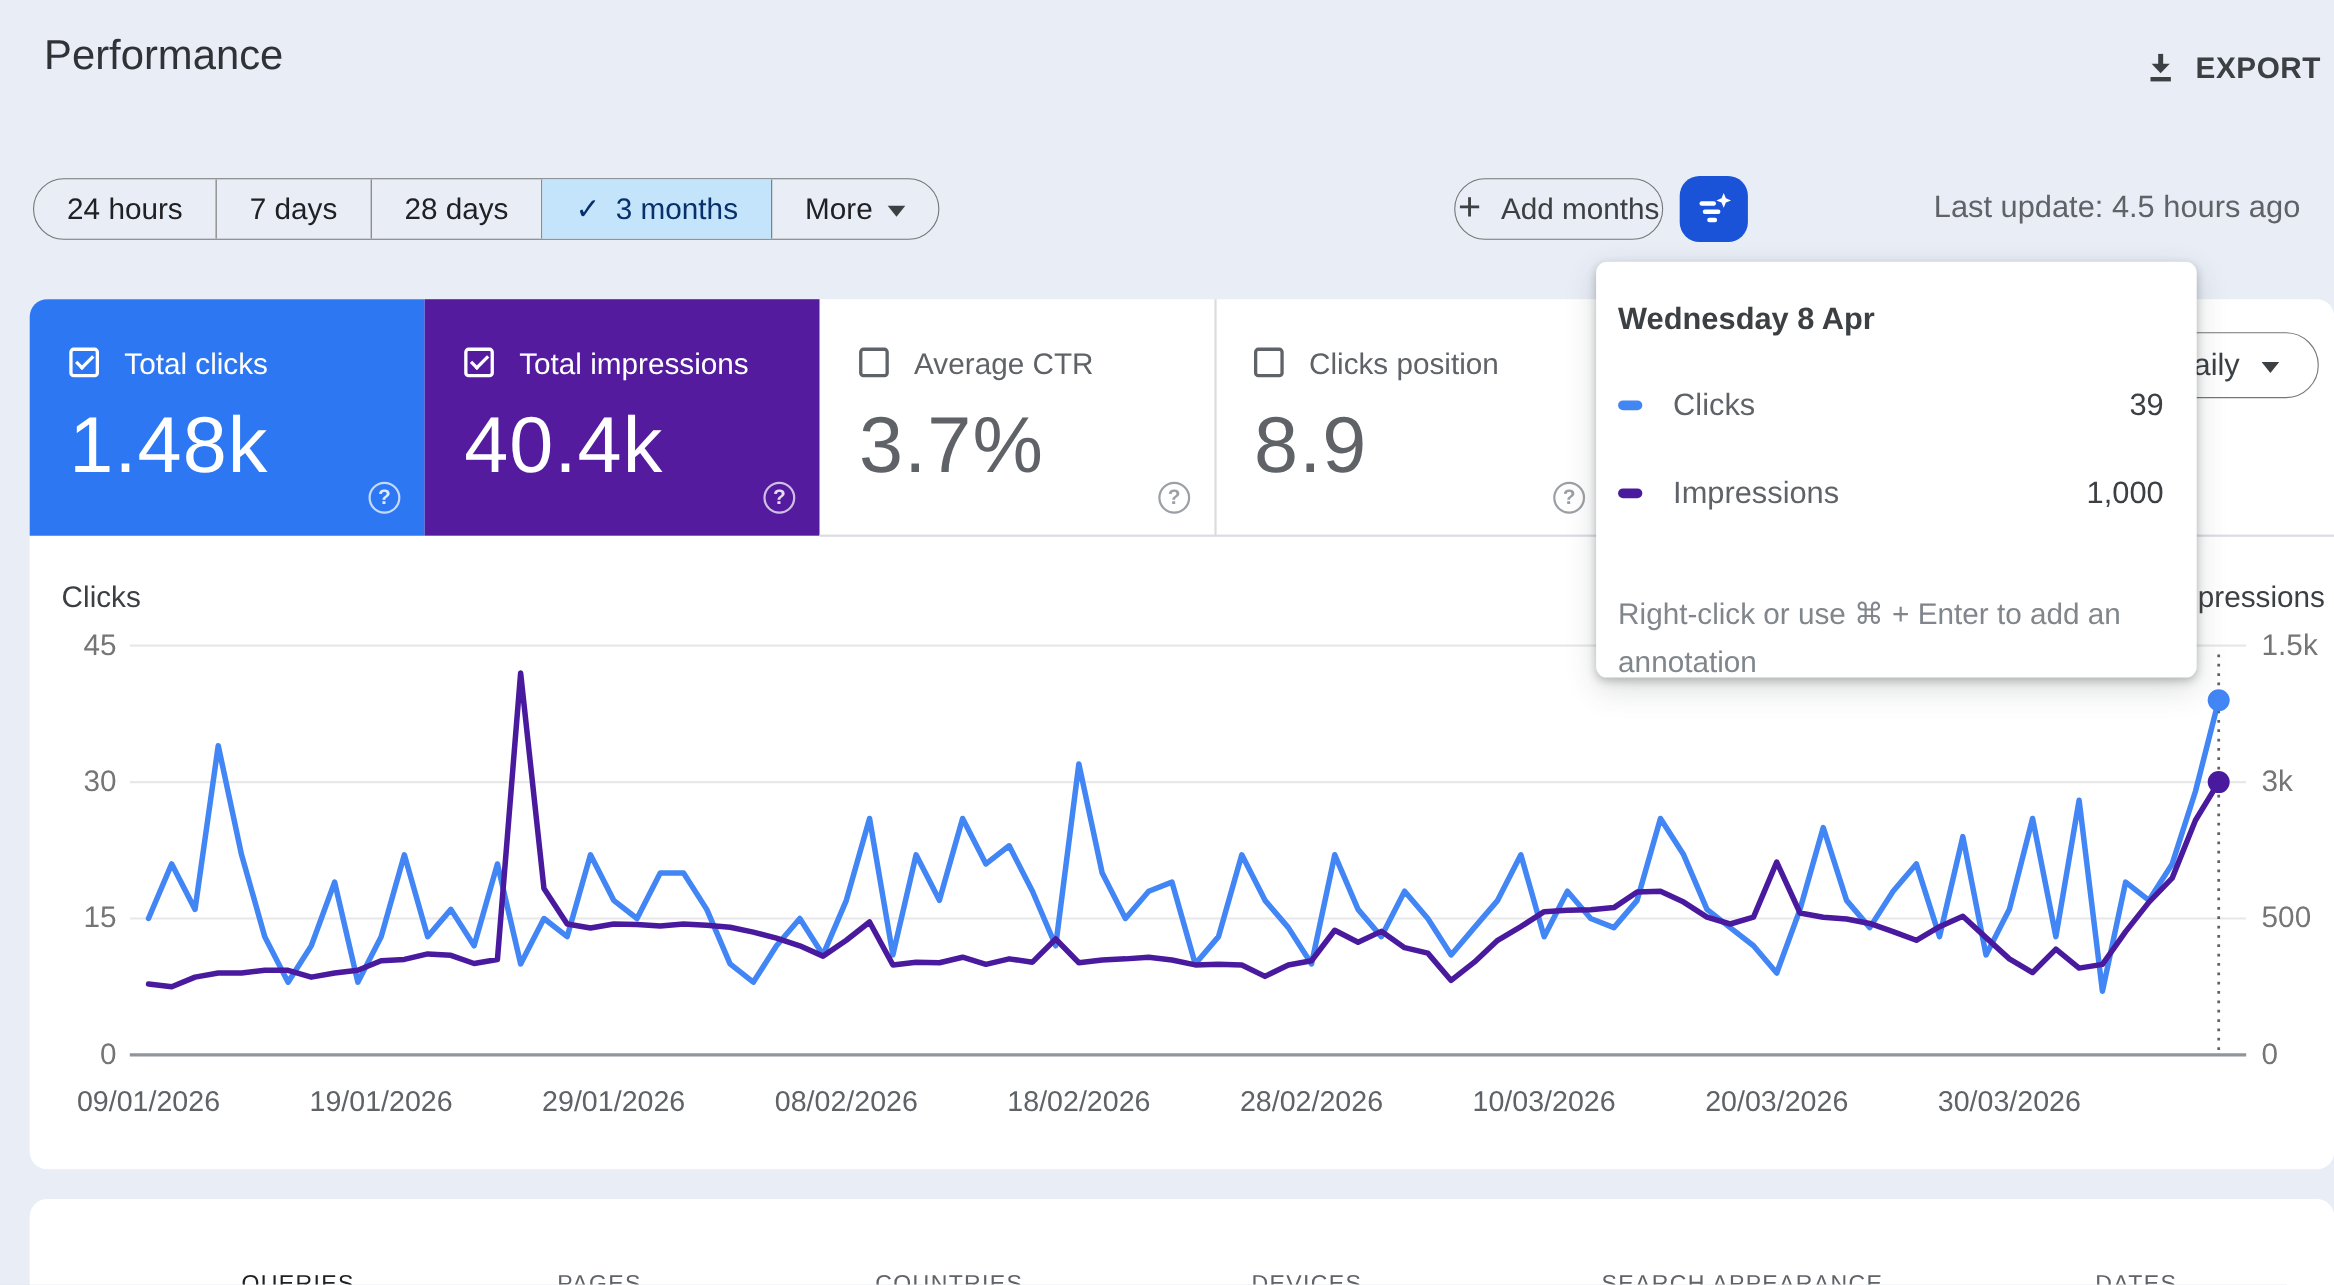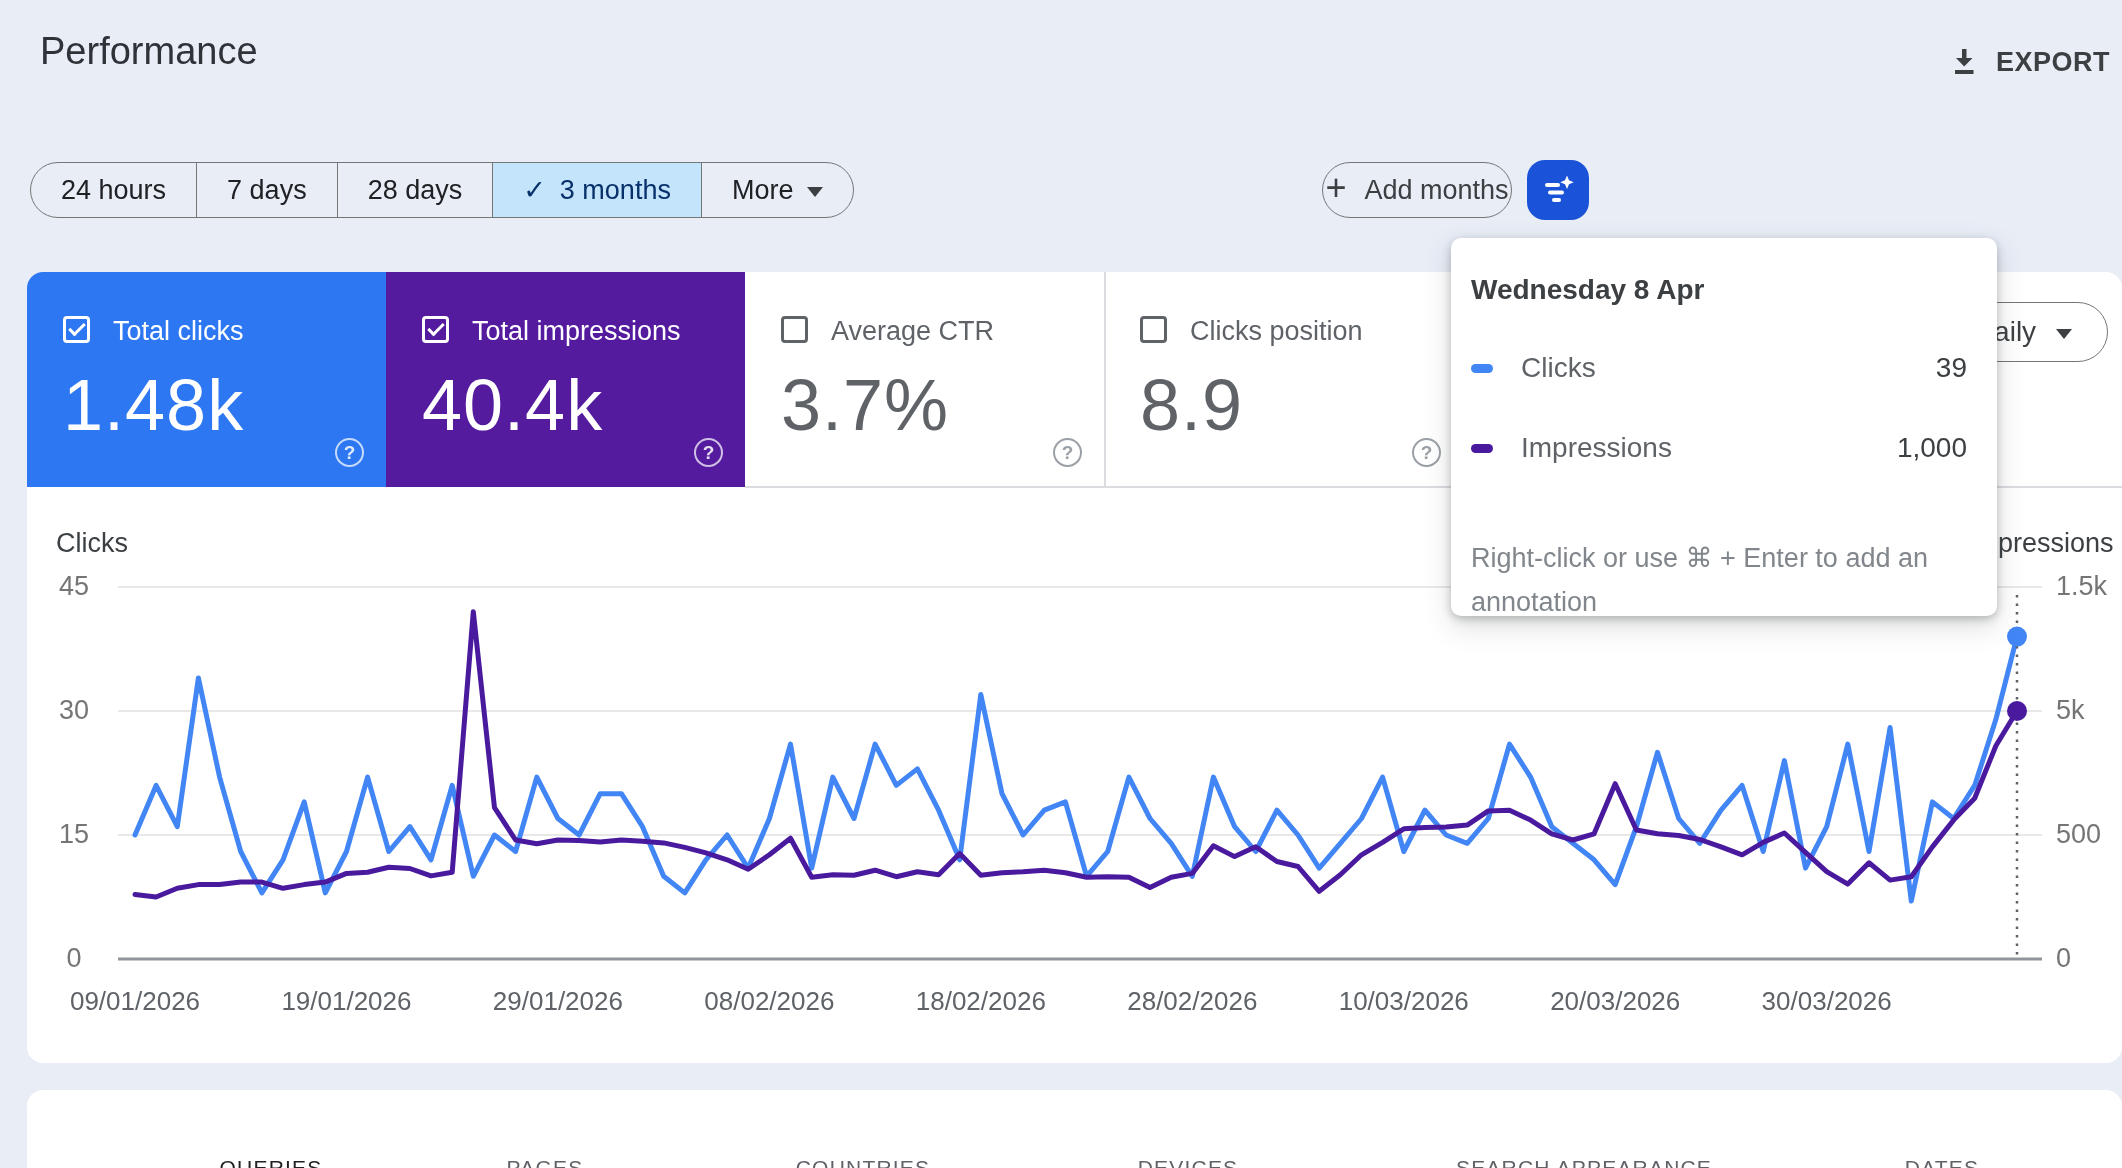--- a/index.html
+++ b/index.html
@@ -40,21 +40,21 @@
   .tile .value{position:absolute;left:36px;top:92px;font-size:72px;font-weight:400;color:#ffffff;letter-spacing:1px;}
   .tile.gray .value{color:#5f6368;}
   .tile .help{position:absolute;right:22px;bottom:20px;width:29px;height:29px;border-radius:50%;
               border:2.5px solid rgba(255,255,255,.72);color:rgba(255,255,255,.85);font-size:19px;font-weight:700;
               display:flex;align-items:center;justify-content:center;box-sizing:border-box;cursor:pointer;}
   .tile.gray .help{border-color:#9aa0a6;color:#9aa0a6;}
   .vsep{position:absolute;top:272px;width:1.5px;height:215px;background:#dadce0;}
   .hsep{position:absolute;left:745px;top:486px;width:1377px;height:1.5px;background:#dadce0;}
   
   .axis-title{position:absolute;font-size:27px;color:#3c4043;white-space:nowrap;z-index:1;}
-  .tickL{position:absolute;left:42px;width:64px;text-align:center;font-size:27px;color:#757575;z-index:1;}
+  .tickL{position:absolute;left:42px;width:64px;text-align:right;font-size:27px;color:#757575;z-index:1;}
   .tickR{position:absolute;left:2056px;font-size:27px;color:#757575;z-index:1;}
   .xlab{position:absolute;width:170px;text-align:center;font-size:26px;color:#5f6368;z-index:1;}
   
   .daily{position:absolute;left:1938px;top:302px;width:170px;height:60px;border:1.5px solid #747775;
          border-radius:30px;background:#fff;display:flex;align-items:center;justify-content:center;gap:20px;
          font-size:28px;color:#3c4043;z-index:2;box-sizing:border-box;cursor:pointer;}
   
   .tooltip{position:absolute;left:1451px;top:238px;width:546px;height:378px;background:#fff;border-radius:10px;
            box-shadow:0 3px 8px rgba(60,64,67,.3),0 10px 28px rgba(60,64,67,.18);z-index:3;box-sizing:border-box;
            padding:36px 30px 0 20px;}
@@ -120,20 +120,21 @@
     <span style="display:flex;">
       <svg width="36" height="36" viewBox="0 0 36 36">
         <rect x="5" y="11" width="15" height="4" rx="2" fill="#fff"></rect>
         <rect x="8" y="18.5" width="16" height="4" rx="2" fill="#fff"></rect>
         <rect x="12" y="26" width="9" height="4" rx="2" fill="#fff"></rect>
         <path d="M27 3.5 l2 4.7 4.7 2 -4.7 2 -2 4.7 -2-4.7 -4.7-2 4.7-2 z" fill="#fff"></path>
       </svg>
     </span>
   </div>
 
+  <div class="last-update">Last update: 4.5 hours ago</div>
 
   <div class="card" id="main-card"></div>
   <div id="metrics-row">
       <div class="tile" style="left: 27px; background: rgb(45, 120, 242); border-radius: 16px 0px 0px;">
         <div class="cb checked"></div>
         <div class="label">Total clicks</div>
         <div class="value">1.48k</div>
         <div class="help">?</div>
       </div>
       <div class="tile" style="left: 386px; background: rgb(84, 27, 158);">
@@ -205,21 +206,21 @@
       <circle cx="2017" cy="711" r="10" fill="#4a1a9e"></circle>
     </svg>
     <div class="axis-title" style="left: 56px; top: 528px;">Clicks</div>
     <div class="axis-title" style="left: 1968px; top: 528px;">Impressions</div>
     <div class="tickL" style="top: 943px;">0</div>
     <div class="tickL" style="top: 819px;">15</div>
     <div class="tickL" style="top: 695px;">30</div>
     <div class="tickL" style="top: 571px;">45</div>
     <div class="tickR" style="top: 943px;">0</div>
     <div class="tickR" style="top: 819px;">500</div>
-    <div class="tickR" style="top: 695px;">5k</div>
+    <div class="tickR" style="top: 695px;">3k</div>
     <div class="tickR" style="top: 571px;">1.5k</div>
     <div class="xlab" style="left: 50px; top: 986px;">09/01/2026</div>
     <div class="xlab" style="left: 261.461px; top: 986px;">19/01/2026</div>
     <div class="xlab" style="left: 472.921px; top: 986px;">29/01/2026</div>
     <div class="xlab" style="left: 684.382px; top: 986px;">08/02/2026</div>
     <div class="xlab" style="left: 895.843px; top: 986px;">18/02/2026</div>
     <div class="xlab" style="left: 1107.3px; top: 986px;">28/02/2026</div>
     <div class="xlab" style="left: 1318.76px; top: 986px;">10/03/2026</div>
     <div class="xlab" style="left: 1530.22px; top: 986px;">20/03/2026</div>
     <div class="xlab" style="left: 1741.69px; top: 986px;">30/03/2026</div>

